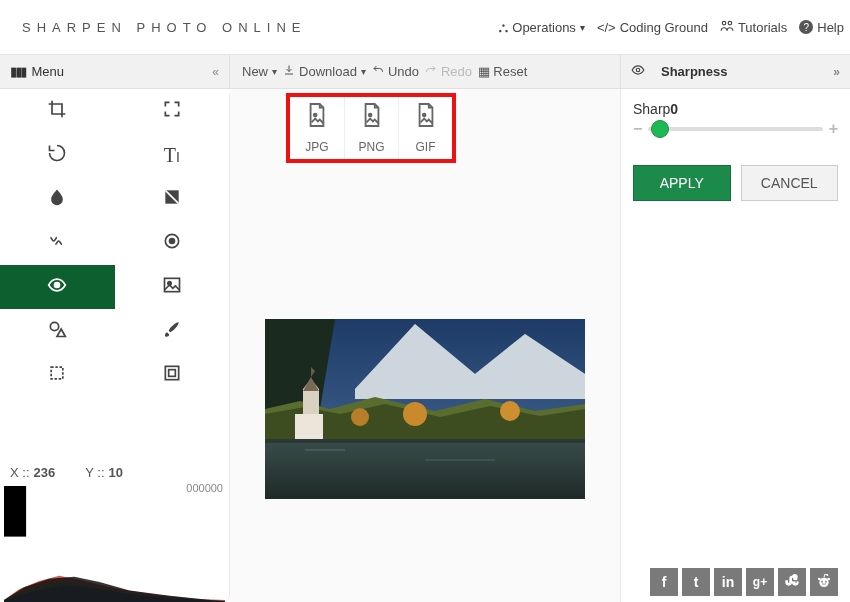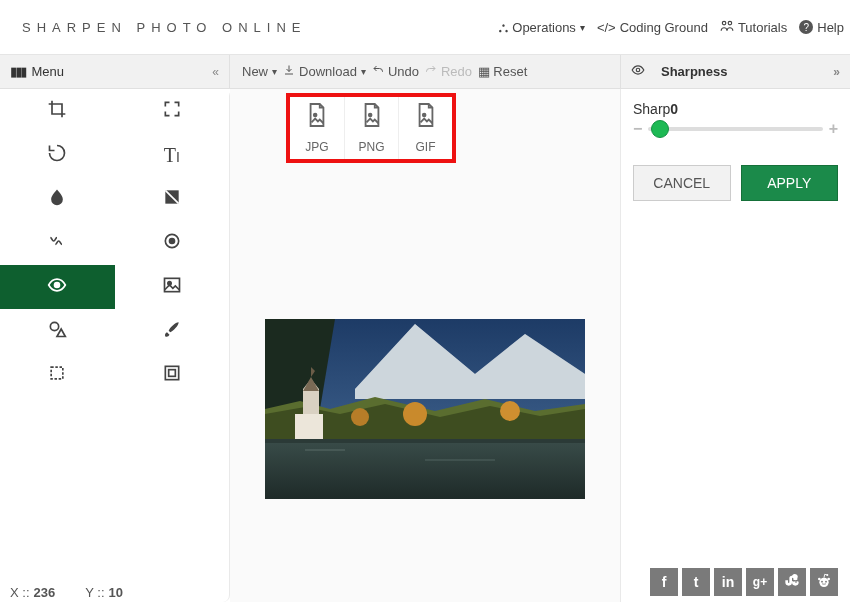--- a/index.html
+++ b/index.html
@@ -305,20 +305,31 @@
       </div>
     </div>
 
     <div class="coords">
       <span class="lbl">X ::</span>
       <span class="val">236</span>
       <span class="lbl">Y ::</span>
       <span class="val">10</span>
     </div>
 
+    <div class="histogram">
+      <div style="position:absolute;right:6px;top:0;font-size:11px;color:#888">000000</div>
+      <svg viewBox="0 0 220 110" width="100%" height="100%" preserveAspectRatio="none">
+        <rect x="0" y="0" width="22" height="48" fill="#000"></rect>
+
+        <polygon points="0,108 15,98 35,90 55,85 80,90 110,97 150,103 190,107 220,108 220,110 0,110" fill="#c0392b" opacity="0.8"></polygon>
+        <polygon points="0,108 18,100 38,94 60,90 85,94 115,100 155,105 195,108 220,109 220,110 0,110" fill="#27ae60" opacity="0.6"></polygon>
+        <polygon points="0,108 20,102 42,97 65,94 90,97 120,102 160,106 200,108 220,109 220,110 0,110" fill="#2e3c8f" opacity="0.6"></polygon>
+        <polygon points="0,108 20,96 45,88 70,86 95,91 125,99 165,104 205,108 220,109 220,110 0,110" fill="#111" opacity="0.85"></polygon>
+      </svg>
+    </div>
   </div>
 
   <div class="canvas-area">
     <div class="download-drop">
       <div class="dd-cell">
         <svg viewBox="0 0 24 28" fill="none" stroke-width="2">
             <path d="M5 2h10l4 4v20H5z"></path>
             <path d="M15 2v4h4"></path>
             <circle cx="10" cy="14" r="1.5" fill="#666"></circle>
             <path d="M6 22l4-4 3 3 2-2 4 4"></path>
@@ -390,22 +401,22 @@
       <span>Sharp</span>
       <span style="font-weight:bold">0</span>
     </div>
     <div class="slider-track">
       <span class="track-minus">−</span>
       <div class="track-line"></div>
       <span class="track-plus">+</span>
       <div class="thumb"></div>
     </div>
     <div class="btn-row">
+      <div class="btn btn-apply">APPLY</div>
       <div class="btn btn-cancel">CANCEL</div>
-      <div class="btn btn-apply">APPLY</div>
     </div>
 
     <div class="social-row">
       <div class="soc">
           <span>f</span>
         </div>
       <div class="soc">
           <span>t</span>
         </div>
       <div class="soc">

